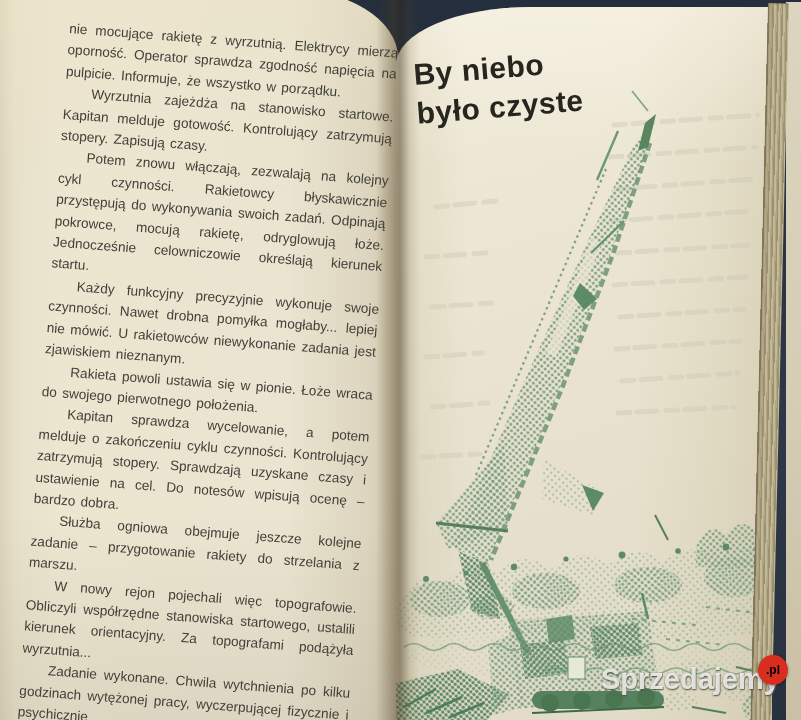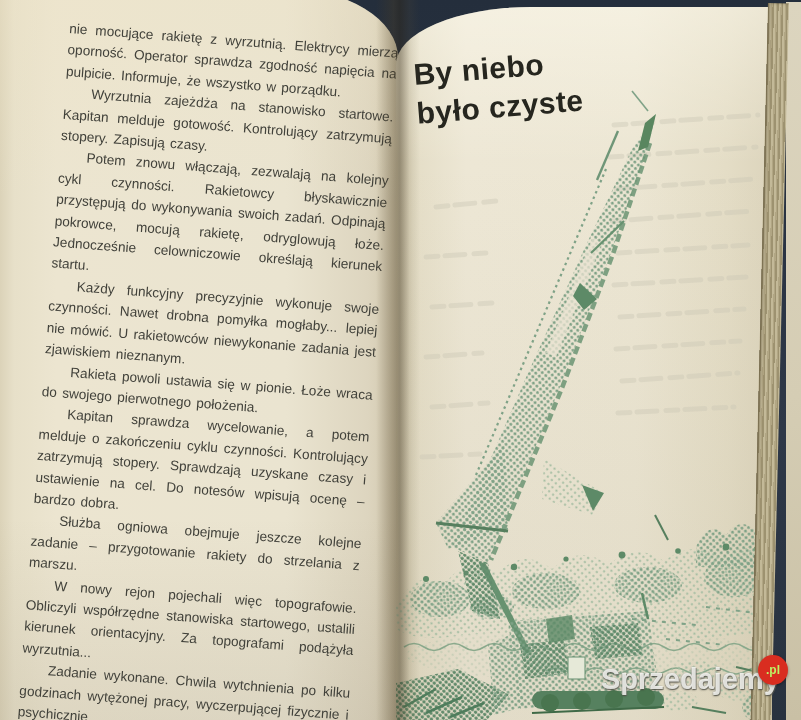--- a/index.html
+++ b/index.html
@@ -48,21 +48,21 @@
     box-shadow:inset 2px 0 3px rgba(70,60,35,.45);}
 
   
   .watermark{position:absolute;left:601px;top:663px;z-index:20;width:200px;height:50px;}
   .wm-text{font-weight:700;font-size:29px;color:rgba(248,248,244,.85);letter-spacing:0;
     text-shadow:0 1px 2px rgba(60,60,52,.75),1px 1px 0 rgba(110,110,100,.55),
                 -1px -1px 0 rgba(200,200,190,.4);}
   .wm-badge{position:absolute;left:157px;top:-8px;width:30px;height:30px;border-radius:50%;
     background:#d92d20;display:flex;align-items:center;justify-content:center;
     box-shadow:0 1px 3px rgba(0,0,0,.4);}
-  .wm-badge span{font-weight:700;font-size:12px;color:#bef264;}
+  .wm-badge span{font-weight:700;font-size:12px;color:#000000;}
 </style>
 </head>
 <body>
 
 <div id="scene">
 
   <div class="left-page">
     <div class="text-block">
         <p class="para">nie mocujące rakietę z wyrzutnią. Elektrycy mierzą oporność. Operator sprawdza zgodność napięcia na pulpicie. Informuje, że wszystko w porządku.</p>
         <p class="para">Wyrzutnia zajeżdża na stanowisko startowe. Kapitan melduje gotowość. Kontrolujący zatrzymują stopery. Zapisują czasy.</p>

